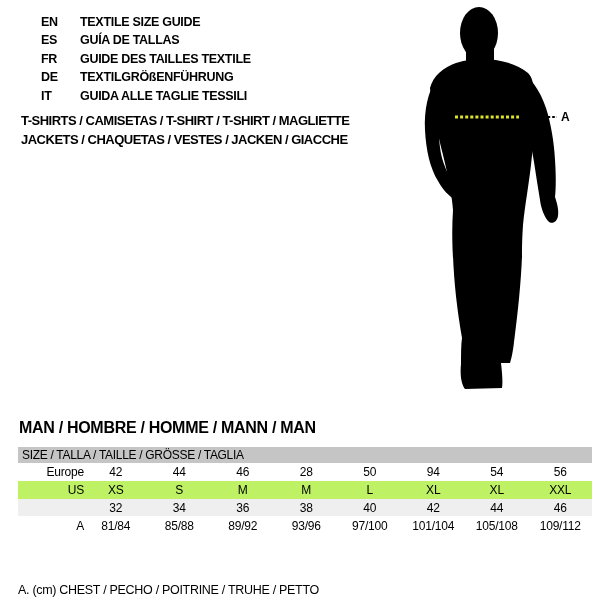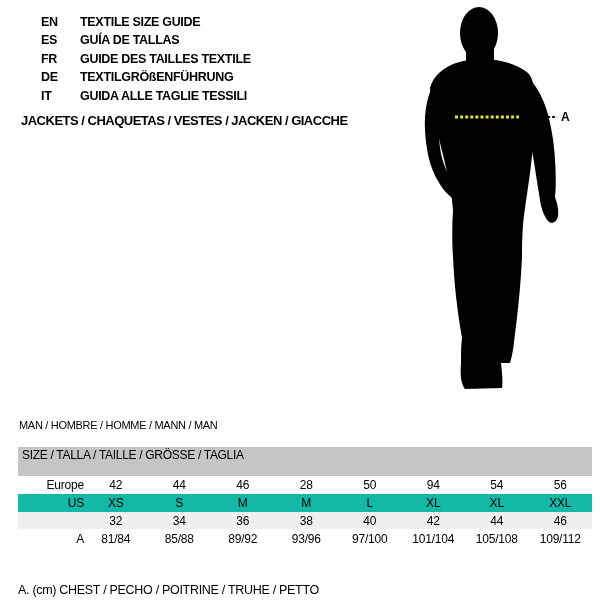--- a/index.html
+++ b/index.html
@@ -14,32 +14,32 @@
   .lang-code{width:39px;}
   
   .products{position:absolute;left:21px;top:112px;
     font-size:13px;font-weight:bold;letter-spacing:-0.5px;line-height:18.8px;}
   
   .figure-svg{position:absolute;left:410px;top:0;width:190px;height:400px;}
   .measure-a{position:absolute;left:561px;top:110px;
     font-size:12px;font-weight:600;letter-spacing:0;}
   
   .section-title{position:absolute;left:19px;top:419px;
-    font-size:11px;font-weight:normal;letter-spacing:-0.3px;}
+    font-size:16px;font-weight:bold;letter-spacing:-0.3px;}
   
   .table-wrap{position:absolute;left:18px;top:447px;width:574px;}
-  .thead{height:29px;line-height:16px;background:#c5c5c5;
+  .thead{height:16px;line-height:16px;background:#c5c5c5;
     font-size:12px;letter-spacing:-0.3px;padding-left:4px;}
   table.size{width:574px;table-layout:fixed;border-collapse:collapse;}
   table.size td{padding:0;font-size:12px;letter-spacing:-0.2px;
     text-align:center;vertical-align:middle;}
   table.size td.lbl{text-align:right;padding-left:2px;}
   col.c-label{width:66px;}
   tr.r-europe td{height:18px;}
-  tr.r-us td{height:18px;background:#14b8a6;}
+  tr.r-us td{height:18px;background:#bef264;}
   tr.r-num td{height:17px;background:#efefef;}
   tr.r-a td{height:20px;}
   
   .footnote{position:absolute;left:18px;top:583px;
     font-size:12.5px;font-weight:normal;letter-spacing:-0.3px;}
 </style>
 </head>
 <body>
 
 <div class="canvas">
@@ -61,20 +61,21 @@
       <span class="lang-code">DE</span>
       <span class="lang-label">TEXTILGRÖßENFÜHRUNG</span>
     </div>
     <div class="lang-row">
       <span class="lang-code">IT</span>
       <span class="lang-label">GUIDA ALLE TAGLIE TESSILI</span>
     </div>
   </div>
 
   <div class="products">
+    <div>T-SHIRTS / CAMISETAS / T-SHIRT / T-SHIRT / MAGLIETTE</div>
     <div>JACKETS / CHAQUETAS / VESTES / JACKEN / GIACCHE</div>
   </div>
 
   <svg class="figure-svg" viewBox="410 0 190 400">
     <g fill="#000000">
       <ellipse cx="479" cy="33" rx="19" ry="26"></ellipse>
       <rect x="466" y="42" width="28" height="26"></rect>
       <path d="M 430,88
         C 433,76 444,67 456,63
         C 466,60 474,59 481,59

